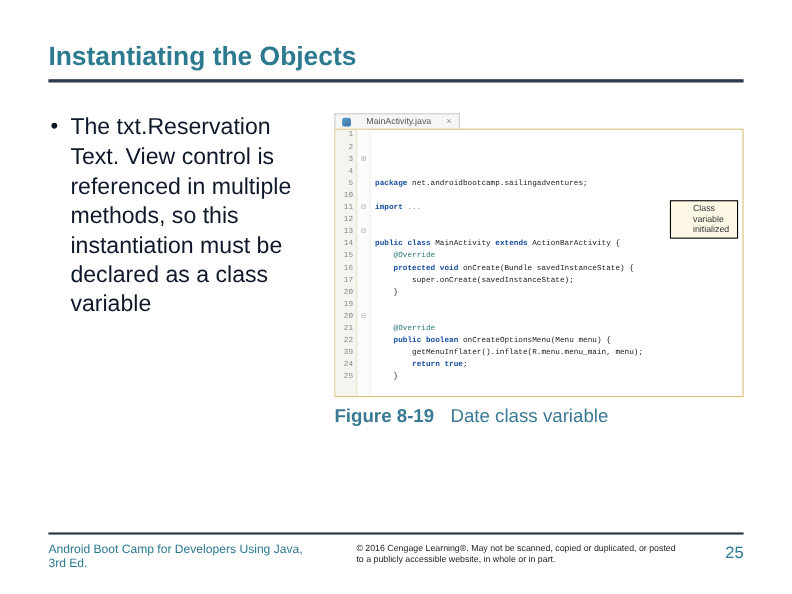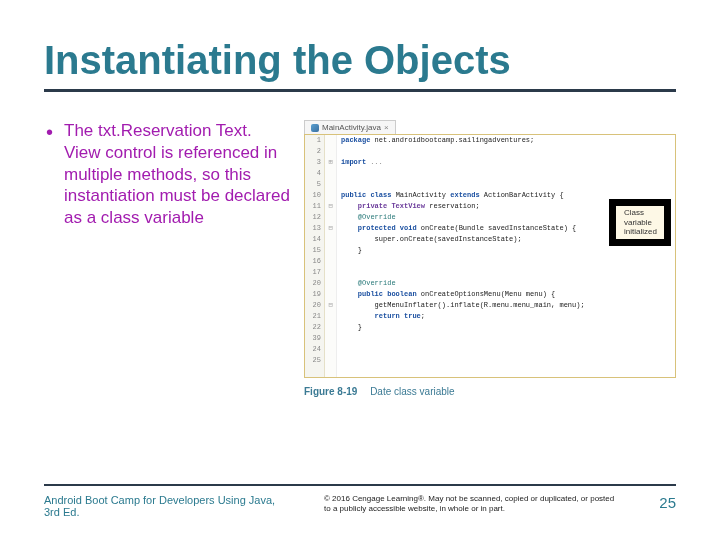--- a/index.html
+++ b/index.html
@@ -9,58 +9,58 @@
     background: #fff;
     font-family: Arial, Helvetica, sans-serif;
     color: #222;
     position: relative;
     overflow: hidden;
   }
   .slide {
     padding: 38px 44px 0 44px;
   }
   .title {
-    font-size: 40px;
+    font-size: 24px;
     font-weight: bold;
     color: #2b7a8f;
     margin-bottom: 6px;
   }
   .title-rule {
     height: 3px;
     background: #2b3a4a;
     margin-bottom: 28px;
   }
   .content {
     display: flex;
     gap: 12px;
   }
   .bullets {
     width: 248px;
-    font-size: 17px;
+    font-size: 21px;
     line-height: 1.28;
-    color: #a21caf;
+    color: #0f172a;
   }
   .bullets ul { list-style: none; }
   .bullets li { position: relative; padding-left: 20px; margin-bottom: 6px; }
   .bullets li::before {
     content: "•";
     position: absolute;
     left: 2px;
     top: 0;
     font-size: 20px;
   }
   .code-pane {
     flex: 1;
     font-size: 7px;
     color: #444;
   }
   .tab {
     display: inline-flex;
     align-items: center;
-    gap: 3px;
+    gap: 14px;
     border: 1px solid #ccc;
     border-bottom: none;
     background: #f6f6f6;
     padding: 2px 6px;
     font-size: 8px;
     color: #555;
   }
   .tab-icon {
     width: 8px; height: 8px; border-radius: 2px;
     background: linear-gradient(135deg,#5aa0d0,#3a6fa0);
@@ -78,43 +78,43 @@
   .gutter {
     background: #f5f5f0;
     border-right: 1px solid #e5e0c8;
     text-align: right;
     color: #888;
     width: 20px;
   }
   .gutter div { padding: 0 3px; height: 11px; }
   .marks { width: 12px; background:#fcfcfa; border-right:1px solid #eee; }
   .marks div { height:11px; text-align:center; color:#aaa; font-size:7px; }
-  .code { flex:1; padding: 0 4px; }
+  .code { flex:1; padding: 0 4px; margin-top: 44px; }
   .code div { height: 11px; white-space: pre; }
   .kw-blue { color: #1a4fa0; font-weight: bold; }
   .kw-purple { color: #6a3a9a; font-weight: bold; }
   .kw-teal { color: #2a7a7a; }
   .txt-grey { color: #888; font-style: italic; }
   .txt-black { color: #222; }
   .callout {
     position: absolute;
     right: 4px;
     top: 64px;
-    border: 7px solid #000000;
+    border: 1px solid #000000;
     background: #fdf8e6;
     font-family: Arial, sans-serif;
     font-size: 8px;
     color: #333;
-    padding: 2px 8px;
+    padding: 2px 20px;
     line-height: 1.2;
     width: 62px;
   }
   .fig-caption {
     margin-top: 8px;
-    font-size: 10px;
+    font-size: 17px;
     color: #3b7a94;
   }
   .fig-caption .fignum { font-weight: bold; margin-right: 10px; }
   .footer {
     position: absolute;
     left: 44px; right: 44px; bottom: 22px;
   }
   .footer-rule {
     height: 2px;
     background: #2b3a4a;
@@ -211,21 +211,20 @@
             <div></div>
             <div></div>
           </div>
         <div class="code" id="code">
             <div><span class="kw-blue">package</span> <span class="txt-black">net.androidbootcamp.sailingadventures;</span></div>
             <div></div>
             <div><span class="kw-blue">import</span> <span class="txt-grey">...</span></div>
             <div></div>
             <div></div>
             <div><span class="kw-blue">public class</span> <span class="txt-black">MainActivity</span> <span class="kw-blue">extends</span> <span class="txt-black">ActionBarActivity {</span></div>
-            <div>    <span class="kw-purple">private TextView</span> <span class="txt-black">reservation;</span></div>
             <div>    <span class="kw-teal">@Override</span></div>
             <div>    <span class="kw-blue">protected void</span> <span class="txt-black">onCreate(Bundle savedInstanceState) {</span></div>
             <div>        <span class="txt-black">super.onCreate(savedInstanceState);</span></div>
             <div>    <span class="txt-black">}</span></div>
             <div></div>
             <div></div>
             <div>    <span class="kw-teal">@Override</span></div>
             <div>    <span class="kw-blue">public boolean</span> <span class="txt-black">onCreateOptionsMenu(Menu menu) {</span></div>
             <div>        <span class="txt-black">getMenuInflater().inflate(R.menu.menu_main, menu);</span></div>
             <div>        <span class="kw-blue">return true</span><span class="txt-black">;</span></div>

